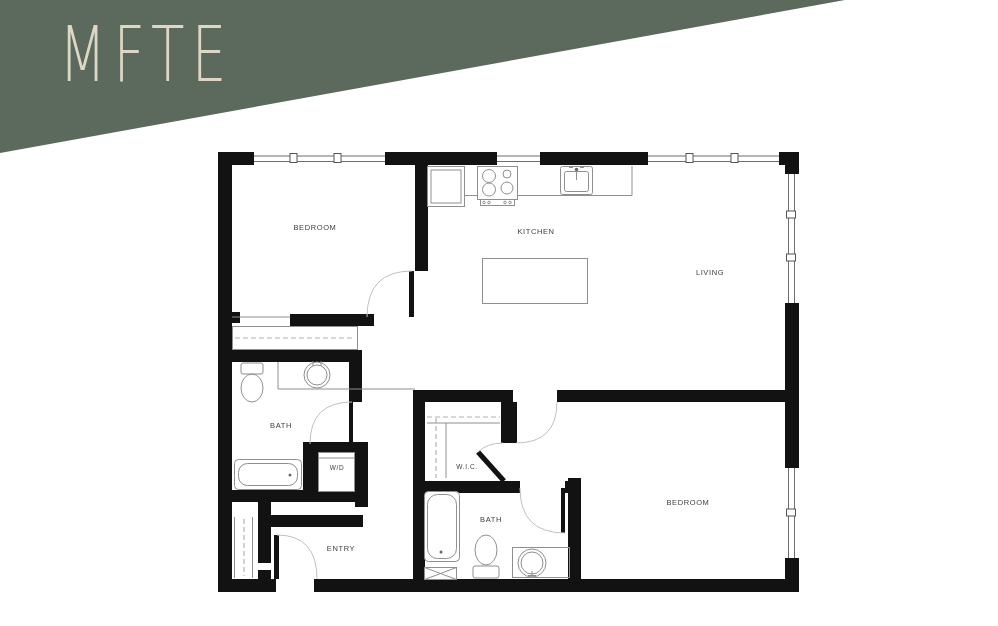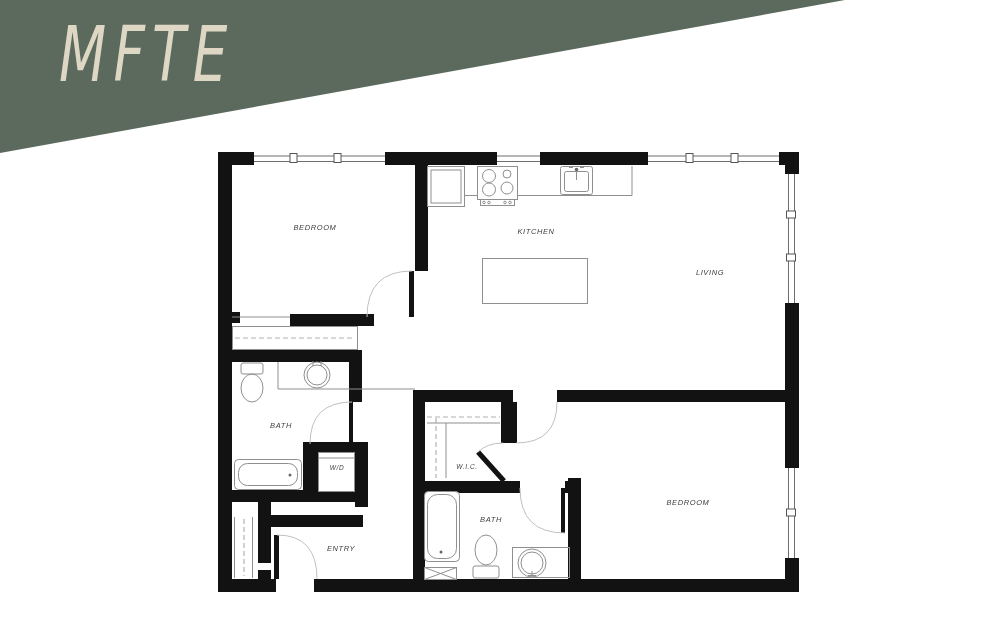--- a/index.html
+++ b/index.html
@@ -2,21 +2,21 @@
 <html style="--banner-green: #5c6a5e; --banner-text: #ddd7c4; --wall: #121212; --thin-line: #8f8f8f; --dash-line: #b2b2b2; --arc-line: #c0c0c0; --label-text: #3d3d3d; --background: #ffffff;"><head>
 <meta charset="utf-8">
 <style>
   :root{
     --banner-green:#5c6a5e; --banner-text:#ddd7c4; --wall:#121212;
     --thin-line:#8f8f8f; --dash-line:#b2b2b2; --arc-line:#c0c0c0;
     --label-text:#3d3d3d; --background:#ffffff;
   }
   html,body{margin:0;padding:0;background:#fff;}
   .stage{position:relative;width:900px;height:626px;background:var(--background);
-         overflow:hidden;font-family:"Liberation Sans",sans-serif;font-style:italic;}
+         overflow:hidden;font-family:"Liberation Sans",sans-serif;}
   .banner{position:absolute;left:0;top:0;width:845px;height:153px;
           background:var(--banner-green);clip-path:polygon(0 0,100% 0,0 100%);}
   .banner-text{position:absolute;left:59px;top:17px;font-size:76px;font-weight:300;
           letter-spacing:10px;color:var(--banner-text);line-height:1;white-space:nowrap;
           transform:scaleX(.72);transform-origin:0 0;
           font-family:"DejaVu Sans","Liberation Sans",sans-serif;}
   svg.plan{position:absolute;left:0;top:0;}
   .wall{fill:var(--wall);}
   .ln{stroke:var(--thin-line);fill:none;stroke-width:1;}
   .lnf{stroke:var(--thin-line);fill:#fff;stroke-width:1;}

